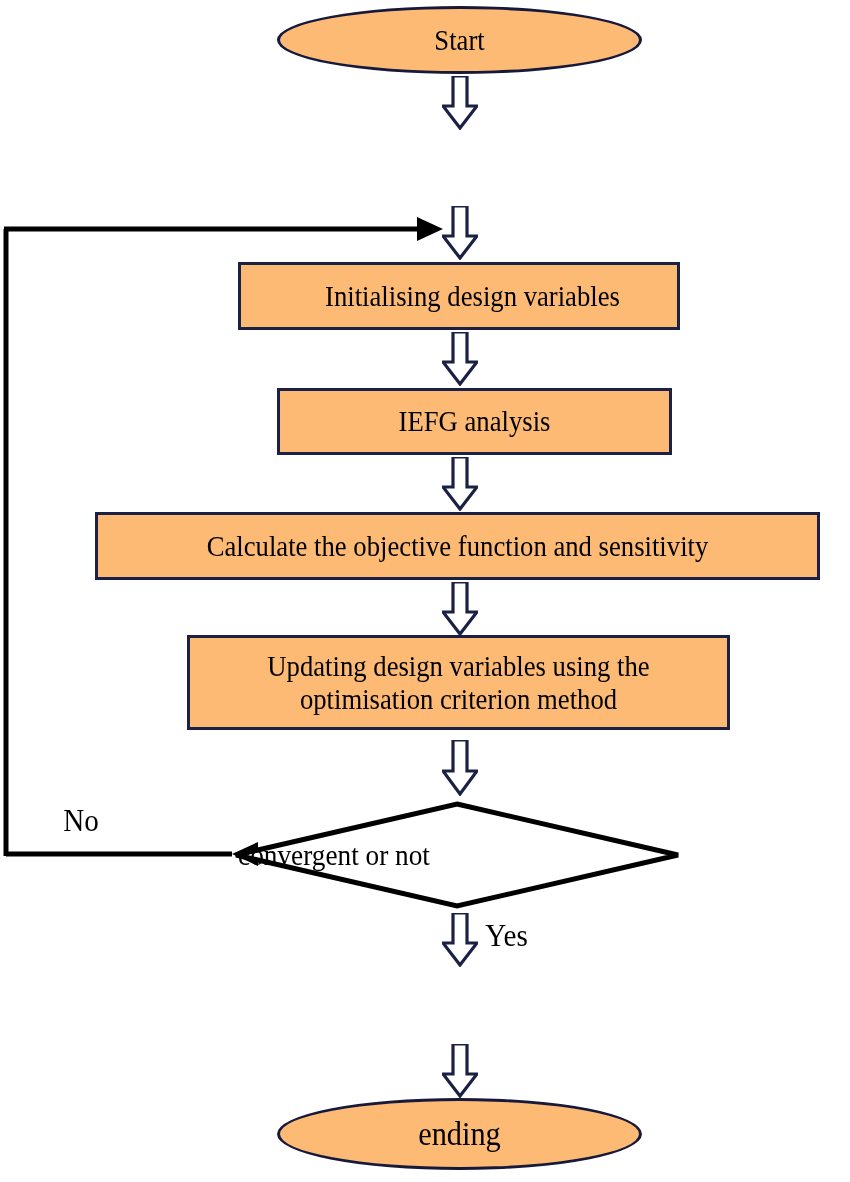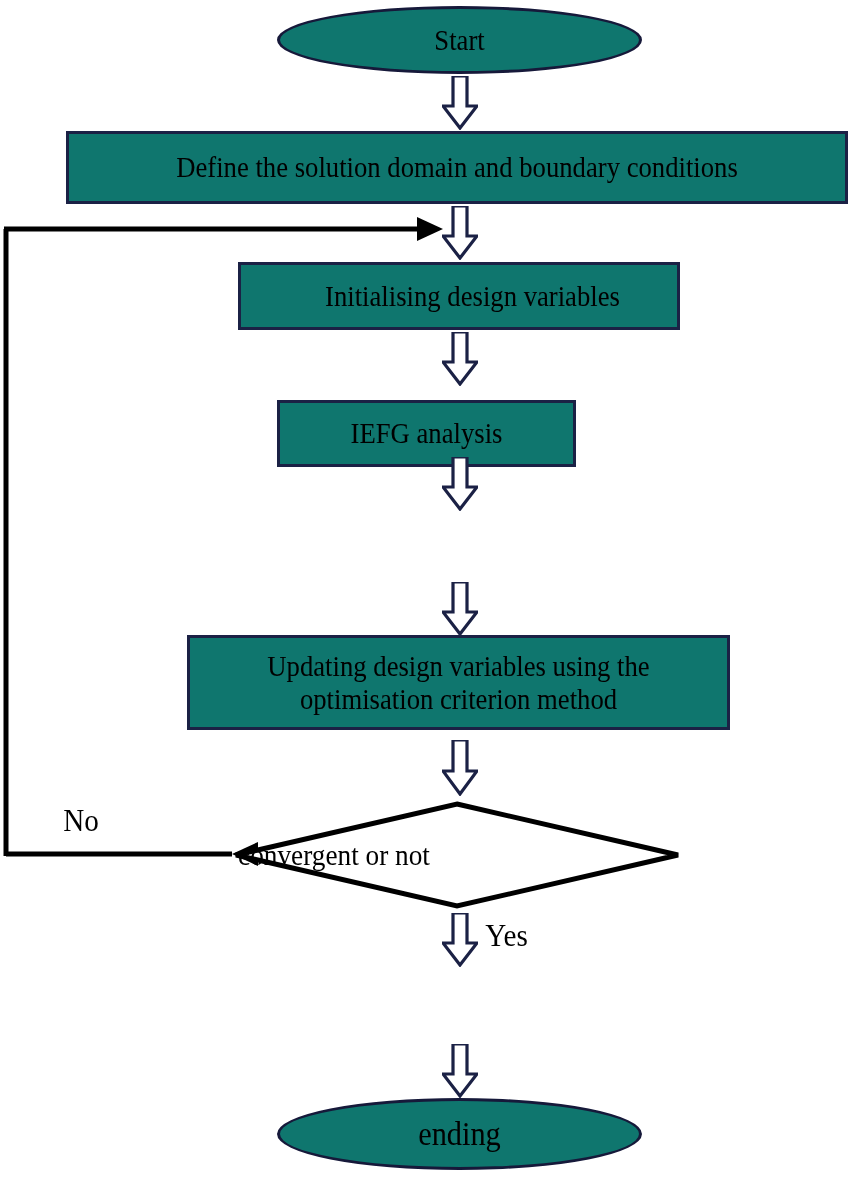--- a/index.html
+++ b/index.html
@@ -16,21 +16,21 @@
     overflow: hidden;
   }
   .node {
     position: absolute;
     box-sizing: border-box;
     display: flex;
     align-items: center;
     justify-content: center;
     text-align: center;
     color: #000000;
-    background: #0f766e;
+    background: #fdba74;
     line-height: 1.12;
   }
   .node-label {
     display: block;
     width: 100%;
     white-space: pre-line;
     font-size: 29px;
     letter-spacing: 0px;
     transform: scaleX(0.92);
   }
@@ -97,44 +97,44 @@
   </svg>
 
   <div class="node ellipse" style="left:277px; top:6px; width:365px; height:68px;">
     <span class="node-label">Start</span>
   </div>
 
   <svg class="arrow" style="left:442px; top:76px;" width="36" height="54" aria-hidden="true">
     <polygon points="11,0 25,0 25,30 35,30 18,52 1,30 11,30" fill="#ffffff" stroke="#1b2145" stroke-width="3.2" stroke-linejoin="miter"></polygon>
   </svg>
 
-  <div class="node rect" style="left:66px; top:131px; width:782px; height:73px;">
-    <span class="node-label">Define the solution domain and boundary conditions</span>
-  </div>
 
   <svg class="arrow" style="left:442px; top:206px;" width="36" height="54" aria-hidden="true">
     <polygon points="11,0 25,0 25,30 35,30 18,52 1,30 11,30" fill="#ffffff" stroke="#1b2145" stroke-width="3.2" stroke-linejoin="miter"></polygon>
   </svg>
 
   <div class="node rect" style="left:238px; top:262px; width:442px; height:68px;padding-left:27px;">
     <span class="node-label">Initialising design variables</span>
   </div>
 
   <svg class="arrow" style="left:442px; top:332px;" width="36" height="54" aria-hidden="true">
     <polygon points="11,0 25,0 25,30 35,30 18,52 1,30 11,30" fill="#ffffff" stroke="#1b2145" stroke-width="3.2" stroke-linejoin="miter"></polygon>
   </svg>
 
-  <div class="node rect" style="left:277px; top:388px; width:299px; height:67px;margin-top:12px;">
+  <div class="node rect" style="left:277px; top:388px; width:395px; height:67px;">
     <span class="node-label">IEFG analysis</span>
   </div>
 
   <svg class="arrow" style="left:442px; top:457px;" width="36" height="54" aria-hidden="true">
     <polygon points="11,0 25,0 25,30 35,30 18,52 1,30 11,30" fill="#ffffff" stroke="#1b2145" stroke-width="3.2" stroke-linejoin="miter"></polygon>
   </svg>
 
+  <div class="node rect" style="left:95px; top:512px; width:725px; height:68px;">
+    <span class="node-label">Calculate the objective function and sensitivity</span>
+  </div>
 
   <svg class="arrow" style="left:442px; top:582px;" width="36" height="54" aria-hidden="true">
     <polygon points="11,0 25,0 25,30 35,30 18,52 1,30 11,30" fill="#ffffff" stroke="#1b2145" stroke-width="3.2" stroke-linejoin="miter"></polygon>
   </svg>
 
   <div class="node rect" style="left:187px; top:635px; width:543px; height:95px;">
     <span class="node-label">Updating design variables using the
 optimisation criterion method</span>
   </div>
 

